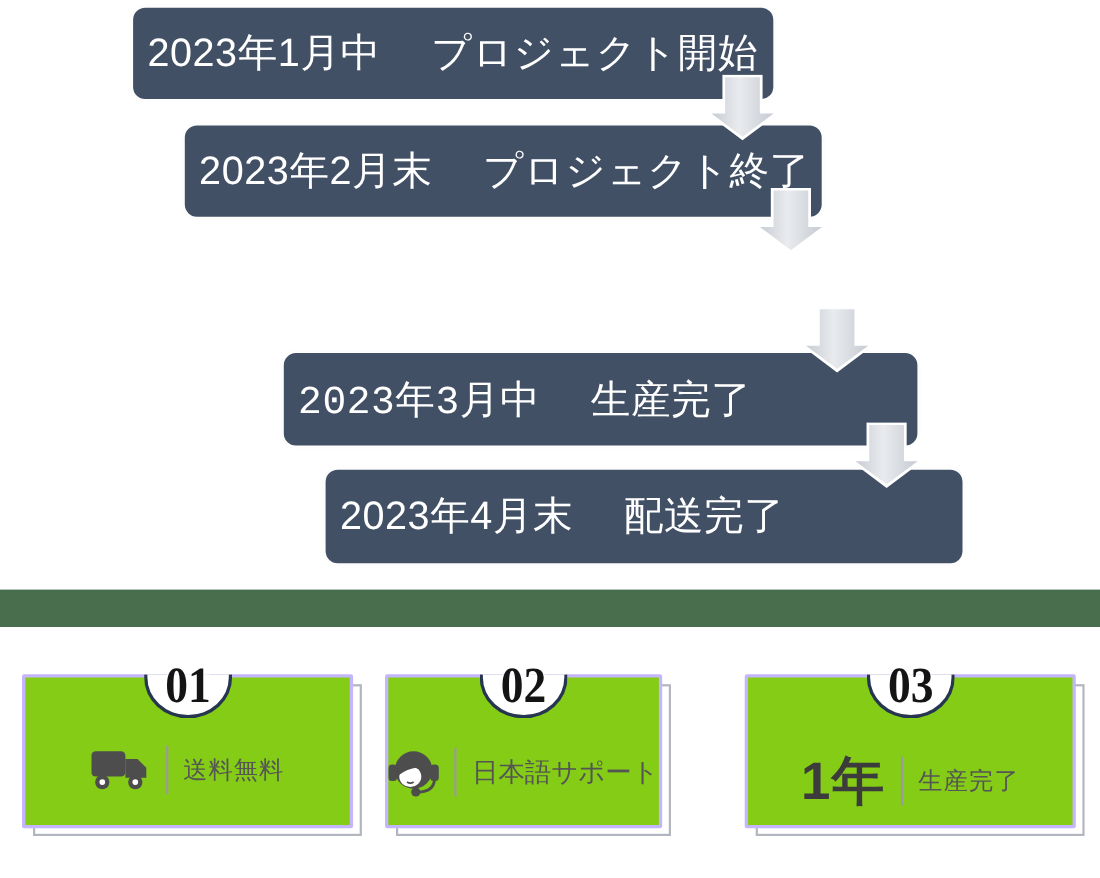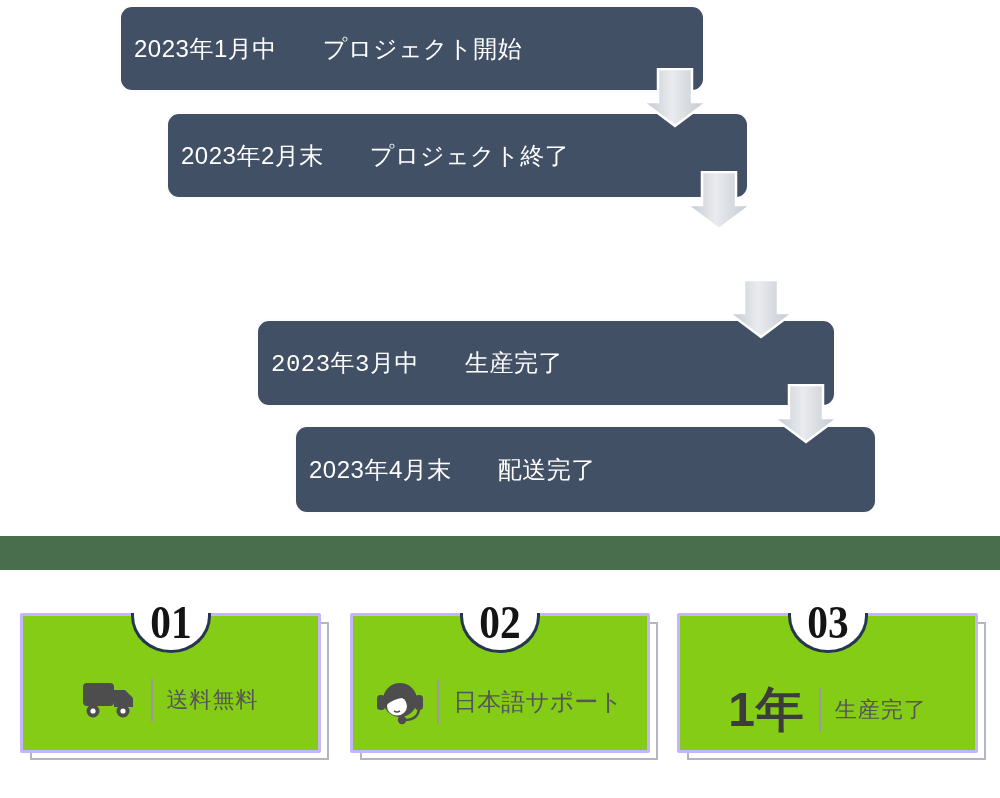--- a/index.html
+++ b/index.html
@@ -13,21 +13,21 @@
   
   .bar{
     position:absolute;
     background:#425066;
     border:3px solid #fdfdfd;
     border-radius:14px;
     box-sizing:border-box;
     display:flex;align-items:center;
     padding-left:13px;
     color:#ffffff;
-    font-size:24px;font-weight:500;
+    font-size:36px;font-weight:500;
     letter-spacing:0.5px;
     white-space:nowrap;
   }
   .bar .date{margin-right:46px;}
   .bar1{left:118px;top:4px;width:588px;height:89px;}
   .bar2{left:165px;top:111px;width:585px;height:89px;}
   .bar3{left:208px;top:213px;width:584px;height:90px;}
   .bar4{left:255px;top:318px;width:582px;height:90px;font-family:Liberation Mono, monospace;}
   .bar5{left:293px;top:424px;width:585px;height:91px;}
 
@@ -46,21 +46,21 @@
 
   
   .card{
     position:absolute;top:613px;height:140px;
     background:#84cc16;
     border:3px solid #c4b5fd;
     border-radius:2px;
     box-sizing:border-box;
   }
   .card1{left:20px;width:301px;}
-  .card2{left:350px;width:300px;padding-left:36px;}
+  .card2{left:350px;width:252px;padding-left:36px;}
   .card3{left:677px;width:301px;}
   .card::before{ 
     content:"";
     position:absolute;left:7px;top:6px;width:100%;height:100%;
     border:2px solid #b2b6be;
     z-index:-1;
   }
   .notch{
     position:absolute;top:-3px;left:50%;transform:translateX(-50%);
     width:74px;height:37px;

